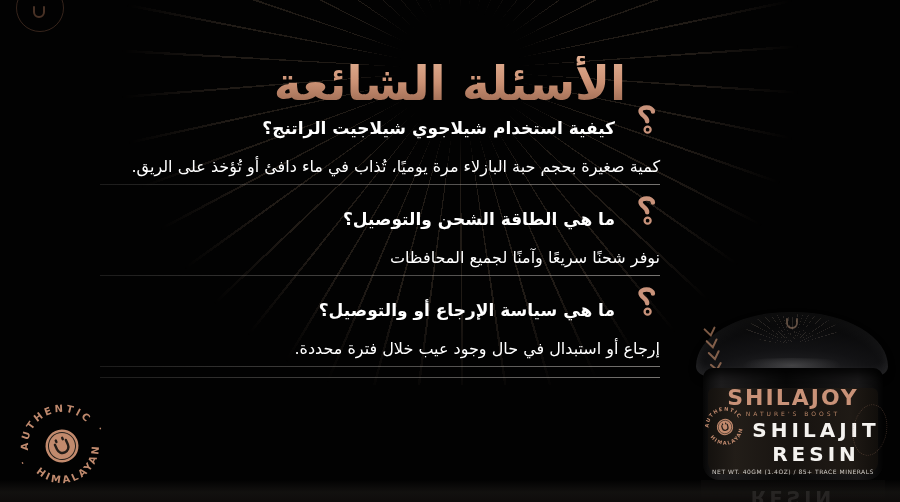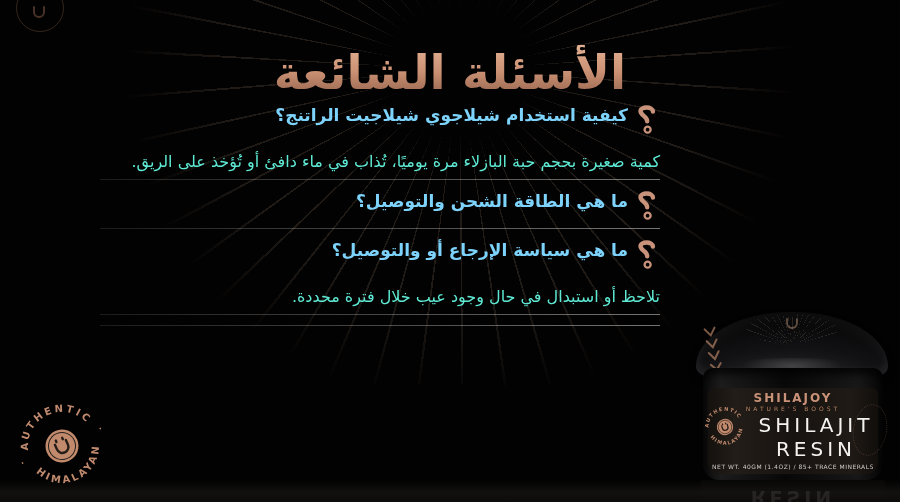--- a/index.html
+++ b/index.html
@@ -20,38 +20,38 @@
     z-index:1;
   }
   
   .corner-stamp {
     position:absolute; left:16px; top:-16px; width:46px; height:46px; z-index:2;
     border-radius:50%; border:1.5px solid rgba(160,106,78,0.55); opacity:.6;
   }
   .corner-stamp svg { position:absolute; left:13px; top:20px; }
   
   .title {
-    position:absolute; top:14px; left:0; width:100%; text-align:center; z-index:3;
+    position:absolute; top:25px; left:0; width:100%; text-align:center; z-index:3;
     direction:rtl; font-size:47px; font-weight:700; letter-spacing:0;
     background:linear-gradient(180deg,#e3b093 0%,#cb9174 48%,#8f5f49 100%);
     -webkit-background-clip:text; background-clip:text; color:transparent;
   }
   
   .faq {
     position:absolute; top:104px; right:240px; width:560px; z-index:3;
     direction:rtl;
   }
   .faq-item { margin-bottom:10px; }
   .q-row { display:flex; align-items:flex-start; gap:9px; }
   .qmark-icon { flex:0 0 auto; margin-top:-1px; }
   .question {
-    margin:0; font-size:17px; font-weight:700; color:#7dd3fc; line-height:1.35;
+    margin:13px; font-size:17px; font-weight:700; color:#ffffff; line-height:1.35;
   }
   .answer {
-    font-size:16px; color:#5eead4; line-height:1.45; margin-top:14px; font-weight:400;
+    font-size:16px; color:#ffffff; line-height:1.45; margin-top:2px; font-weight:400;
   }
   .faq-divider {
     height:1px; margin-top:6px;
     background:linear-gradient(to left, rgba(215,210,205,0.55), rgba(215,210,205,0.12));
   }
   
   .corner-badge {
     position:absolute; left:12px; top:396px; width:100px; height:100px; z-index:3;
     transform:rotate(-24deg);
   }
@@ -91,23 +91,23 @@
     background:linear-gradient(90deg,#0a0a0a 0%,#1d1c1d 10%,#080808 46%,#191819 86%,#050505 100%);
     box-shadow:inset 0 6px 8px rgba(0,0,0,0.8);
   }
   .jar-label {
     position:absolute; left:5px; top:20px; width:170px; height:86px;
     border-radius:6px 6px 12px 12px;
     background:linear-gradient(90deg,#14110e 0%,#221d18 16%,#171310 50%,#1f1a15 84%,#110e0b 100%);
     display:flex; flex-direction:column; align-items:center; justify-content:center;
     text-align:center; overflow:visible;
   }
-  .brand { color:#c99278; font-size:12px; font-weight:700; letter-spacing:2px; line-height:1; }
+  .brand { color:#c99278; font-size:22px; font-weight:700; letter-spacing:2px; line-height:1; }
   .tagline { color:#b88566; font-size:6px; letter-spacing:3px; margin-top:2px; line-height:1; }
-  .pname { color:#f4f2ef; font-size:20px; font-weight:400; letter-spacing:4px; line-height:1.04; margin-top:3px;padding-left:46px; }
+  .pname { color:#f4f2ef; font-size:20px; font-weight:700; letter-spacing:4px; line-height:1.04; margin-top:3px;padding-left:46px; }
   .net { color:#cfccc8; font-size:6px; letter-spacing:0.5px; margin-top:4px; line-height:1; }
   .mini-badge { position:absolute; left:-7px; top:15px; width:48px; height:48px; transform:rotate(-16deg); }
   .label-deco {
     position:absolute; right:-9px; top:16px; width:32px; height:50px; border-radius:50%;
     border:1px dotted rgba(197,144,119,0.45); transform:rotate(10deg); opacity:.6;
   }
   .jar-reflection {
     position:absolute; left:7px; top:170px; width:184px; height:32px;
     transform:scaleY(-1); opacity:.5; overflow:hidden; border-radius:14px 14px 0 0;
     background:linear-gradient(180deg, rgba(30,27,24,0) 20%, rgba(34,30,27,0.35) 100%);
@@ -148,32 +148,33 @@
     </div>
 
     <div class="faq-item">
       <div class="q-row">
         <svg class="qmark-icon" width="23" height="33" viewBox="0 0 26 36" style="transform:scaleX(-1)">
           <path d="M8 9 C8 3 22 3 22 8.5 C22 14 14.5 13.5 14.5 20" fill="none" stroke="#c9937b" stroke-width="5" stroke-linecap="round"></path>
           <circle cx="14" cy="29.5" r="3.4" fill="none" stroke="#c9937b" stroke-width="2.6"></circle>
         </svg>
         <h3 class="question">ما هي الطاقة الشحن والتوصيل؟</h3>
       </div>
+      <div class="answer">نوفر شحنًا سريعًا وآمنًا لجميع المحافظات</div>
       <div class="faq-divider"></div>
     </div>
 
     <div class="faq-item">
       <div class="q-row">
         <svg class="qmark-icon" width="23" height="33" viewBox="0 0 26 36" style="transform:scaleX(-1)">
           <path d="M8 9 C8 3 22 3 22 8.5 C22 14 14.5 13.5 14.5 20" fill="none" stroke="#c9937b" stroke-width="5" stroke-linecap="round"></path>
           <circle cx="14" cy="29.5" r="3.4" fill="none" stroke="#c9937b" stroke-width="2.6"></circle>
         </svg>
         <h3 class="question">ما هي سياسة الإرجاع أو والتوصيل؟</h3>
       </div>
-      <div class="answer">تلاحظ أو استبدال في حال وجود عيب خلال فترة محددة.</div>
+      <div class="answer">إرجاع أو استبدال في حال وجود عيب خلال فترة محددة.</div>
       <div class="faq-divider"></div>
     </div>
 
     <div class="faq-item">
       <div class="faq-divider"></div>
     </div>
 
 
   </div>
 

